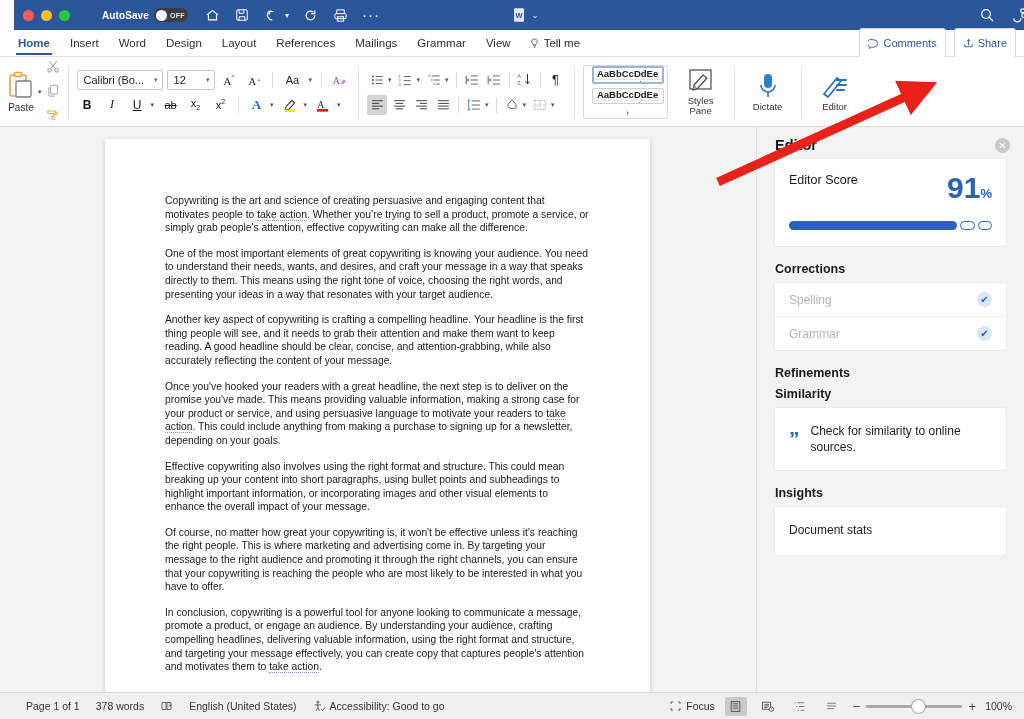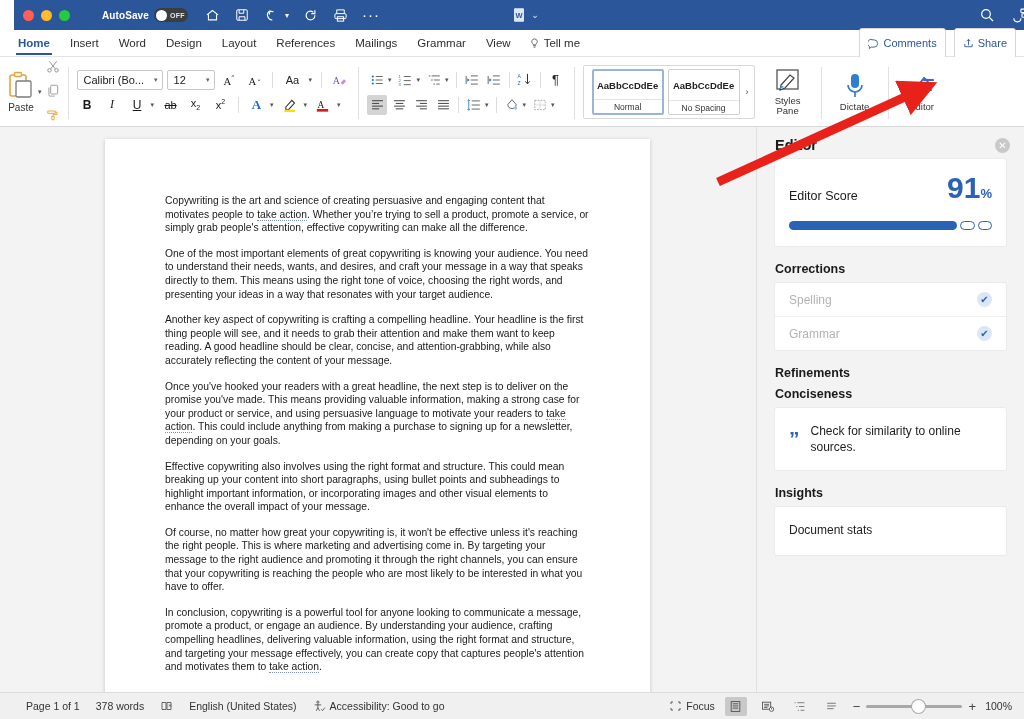--- a/index.html
+++ b/index.html
@@ -107,21 +107,21 @@
   .vsep { width: 1px; height: 16px; background: #dcdcdc; margin: 0 3px; }
 
   .para-grp { display: flex; flex-direction: column; gap: 5px; justify-content: center; }
   .para-row { display: flex; align-items: center; gap: 2px; }
   .pb { width: 20px; height: 20px; display:flex; align-items:center; justify-content:center; cursor: pointer; border-radius: 2px;}
   .pb.sel { background: #d4d4d4; }
   .cc2 { font-size: 7px; color: #555; margin: 0 2px 0 -1px; cursor: pointer; }
 
   .styles-gallery {
     display: flex; align-items: center; border: 1px solid #d8d8d8; border-radius: 2px;
-    background: #fff; height: 54px; padding: 0 3px 0 8px; gap: 4px;
+    background: #fff; height: 54px; padding: 0 3px 0 8px; gap: 4px; flex-direction: column;
   }
   .style-card {
     width: 72px; height: 46px; border: 1px solid #cfcfcf; border-radius: 2px;
     display: flex; flex-direction: column; background: #fff; cursor: pointer; overflow: hidden;
   }
   .style-card.active { border: 2px solid #9bb5d8; }
   .style-prev { flex: 1; display: flex; align-items: center; justify-content: center; font-size: 9.5px; color: #222; font-weight: bold;}
   .style-name { height: 14px; display: flex; align-items: center; justify-content: center; font-size: 8.5px; color: #333; border-top: 1px solid #e4e4e4; }
   .gal-more { font-size: 9px; color: #444; padding: 0 2px; cursor: pointer; }
 
@@ -154,21 +154,21 @@
   .pane-head { display: flex; align-items: center; justify-content: space-between; padding: 10px 14px 6px 18px; }
   .pane-title { font-size: 14.5px; font-weight: bold; color: #1a1a1a; }
   .pane-close {
     width: 15px; height: 15px; border-radius: 50%; background: #c9c9c9;
     color: #fff; font-size: 10px; display: flex; align-items: center; justify-content: center; cursor: pointer;
   }
   .card {
     background: #fff; border-radius: 2px; margin: 0 18px 16px 18px; box-shadow: 0 0 0 1px rgba(0,0,0,.03);
   }
   .score-card { padding: 14px 14px 16px 14px; }
-  .score-top { display: flex; align-items: flex-end; justify-content: space-between; }
+  .score-top { display: flex; align-items: flex-start; justify-content: space-between; }
   .score-label { font-size: 12.5px; color: #1a1a1a; }
   .score-value { font-size: 30px; font-weight: bold; color: #2a63b5; line-height: 1; }
   .score-pct { font-size: 13px; font-weight: bold; color: #2a63b5; }
   .score-bar { display: flex; align-items: center; gap: 3px; margin-top: 18px; }
   .bar-fill { height: 9px; border-radius: 5px; background: #2a63b5; flex: 1; }
   .bar-seg { width: 16px; height: 9px; border-radius: 5px; border: 1.5px solid #2a63b5; background: #fff; }
 
   .sect-title { font-size: 12.5px; font-weight: bold; color: #1a1a1a; padding: 0 0 7px 18px; }
   .row-item {
     display: flex; align-items: center; justify-content: space-between;
@@ -640,21 +640,21 @@
         <span class="check">✔</span>
       </div>
       <div class="row-item">
         <span class="row-label muted">Grammar</span>
         <span class="check">✔</span>
       </div>
     </div>
 
     <div class="sect-title">Refinements</div>
 
-    <div class="sect-title">Conciseness</div>
+    <div class="sect-title">Similarity</div>
     <div class="card sim-card">
       <span class="quote">”</span>
       <span class="sim-text">Check for similarity to online sources.</span>
     </div>
 
     <div class="sect-title">Insights</div>
     <div class="card ins-card">
       <span>Document stats</span>
     </div>
   </div>

